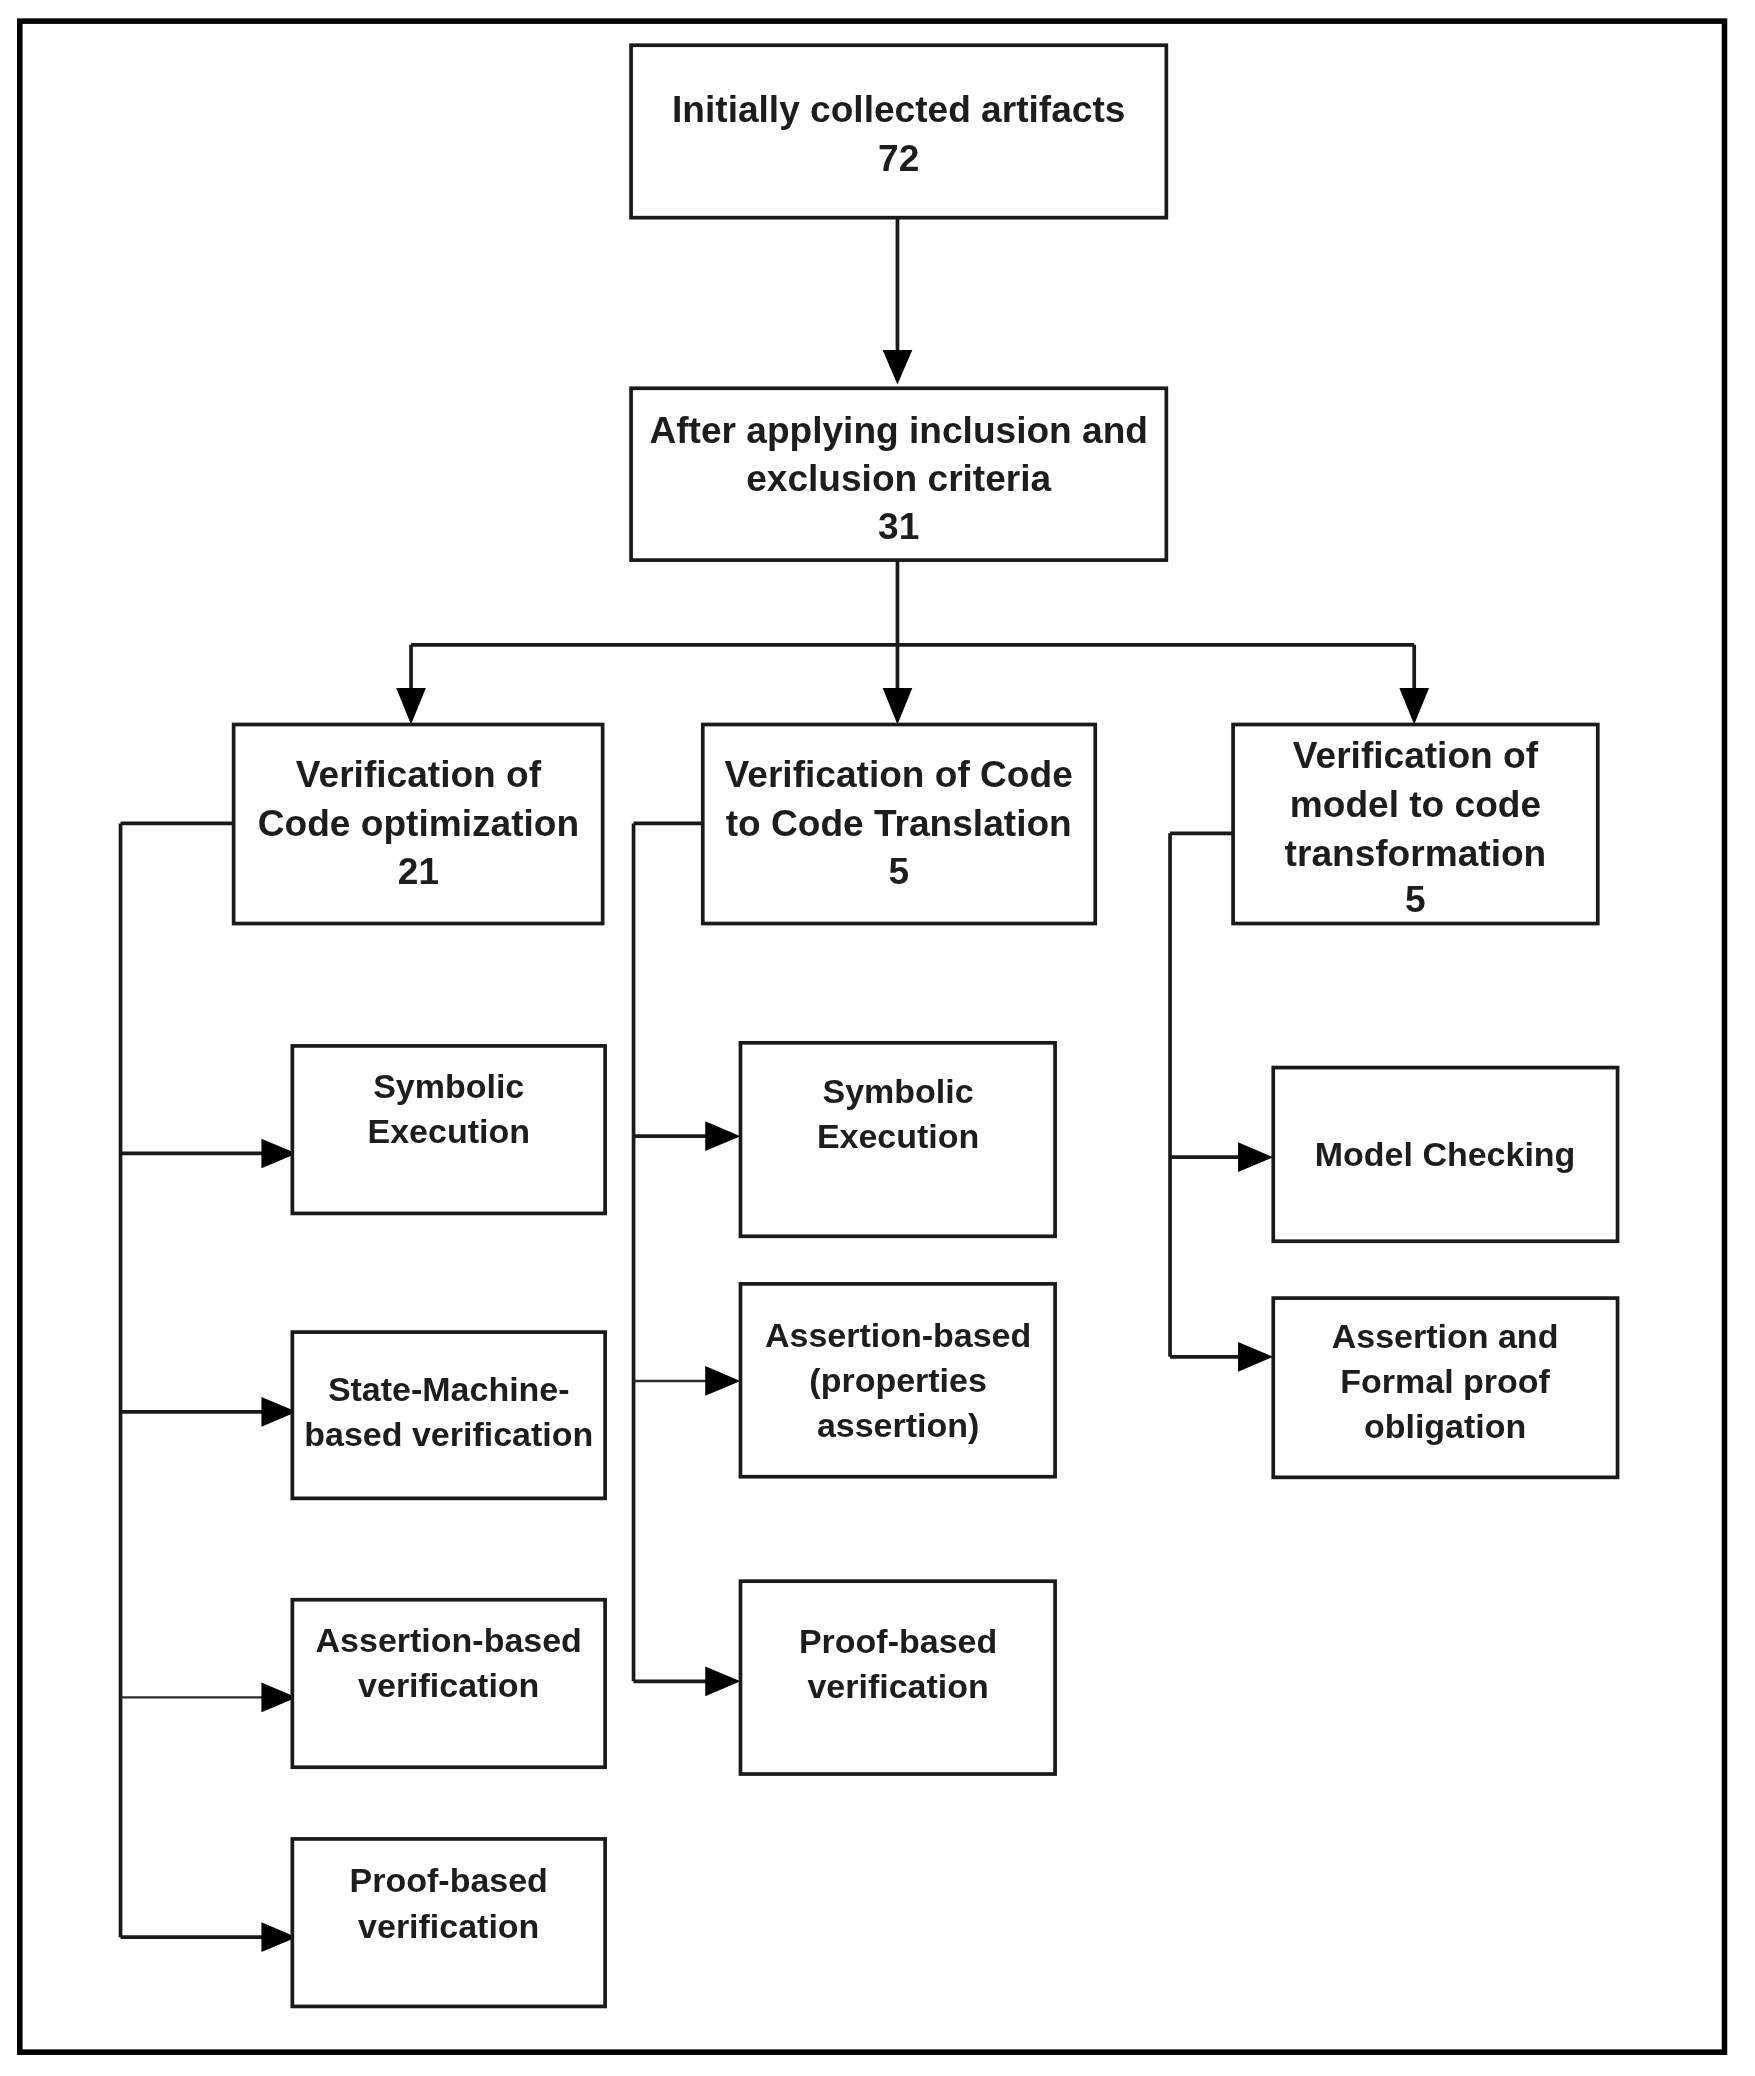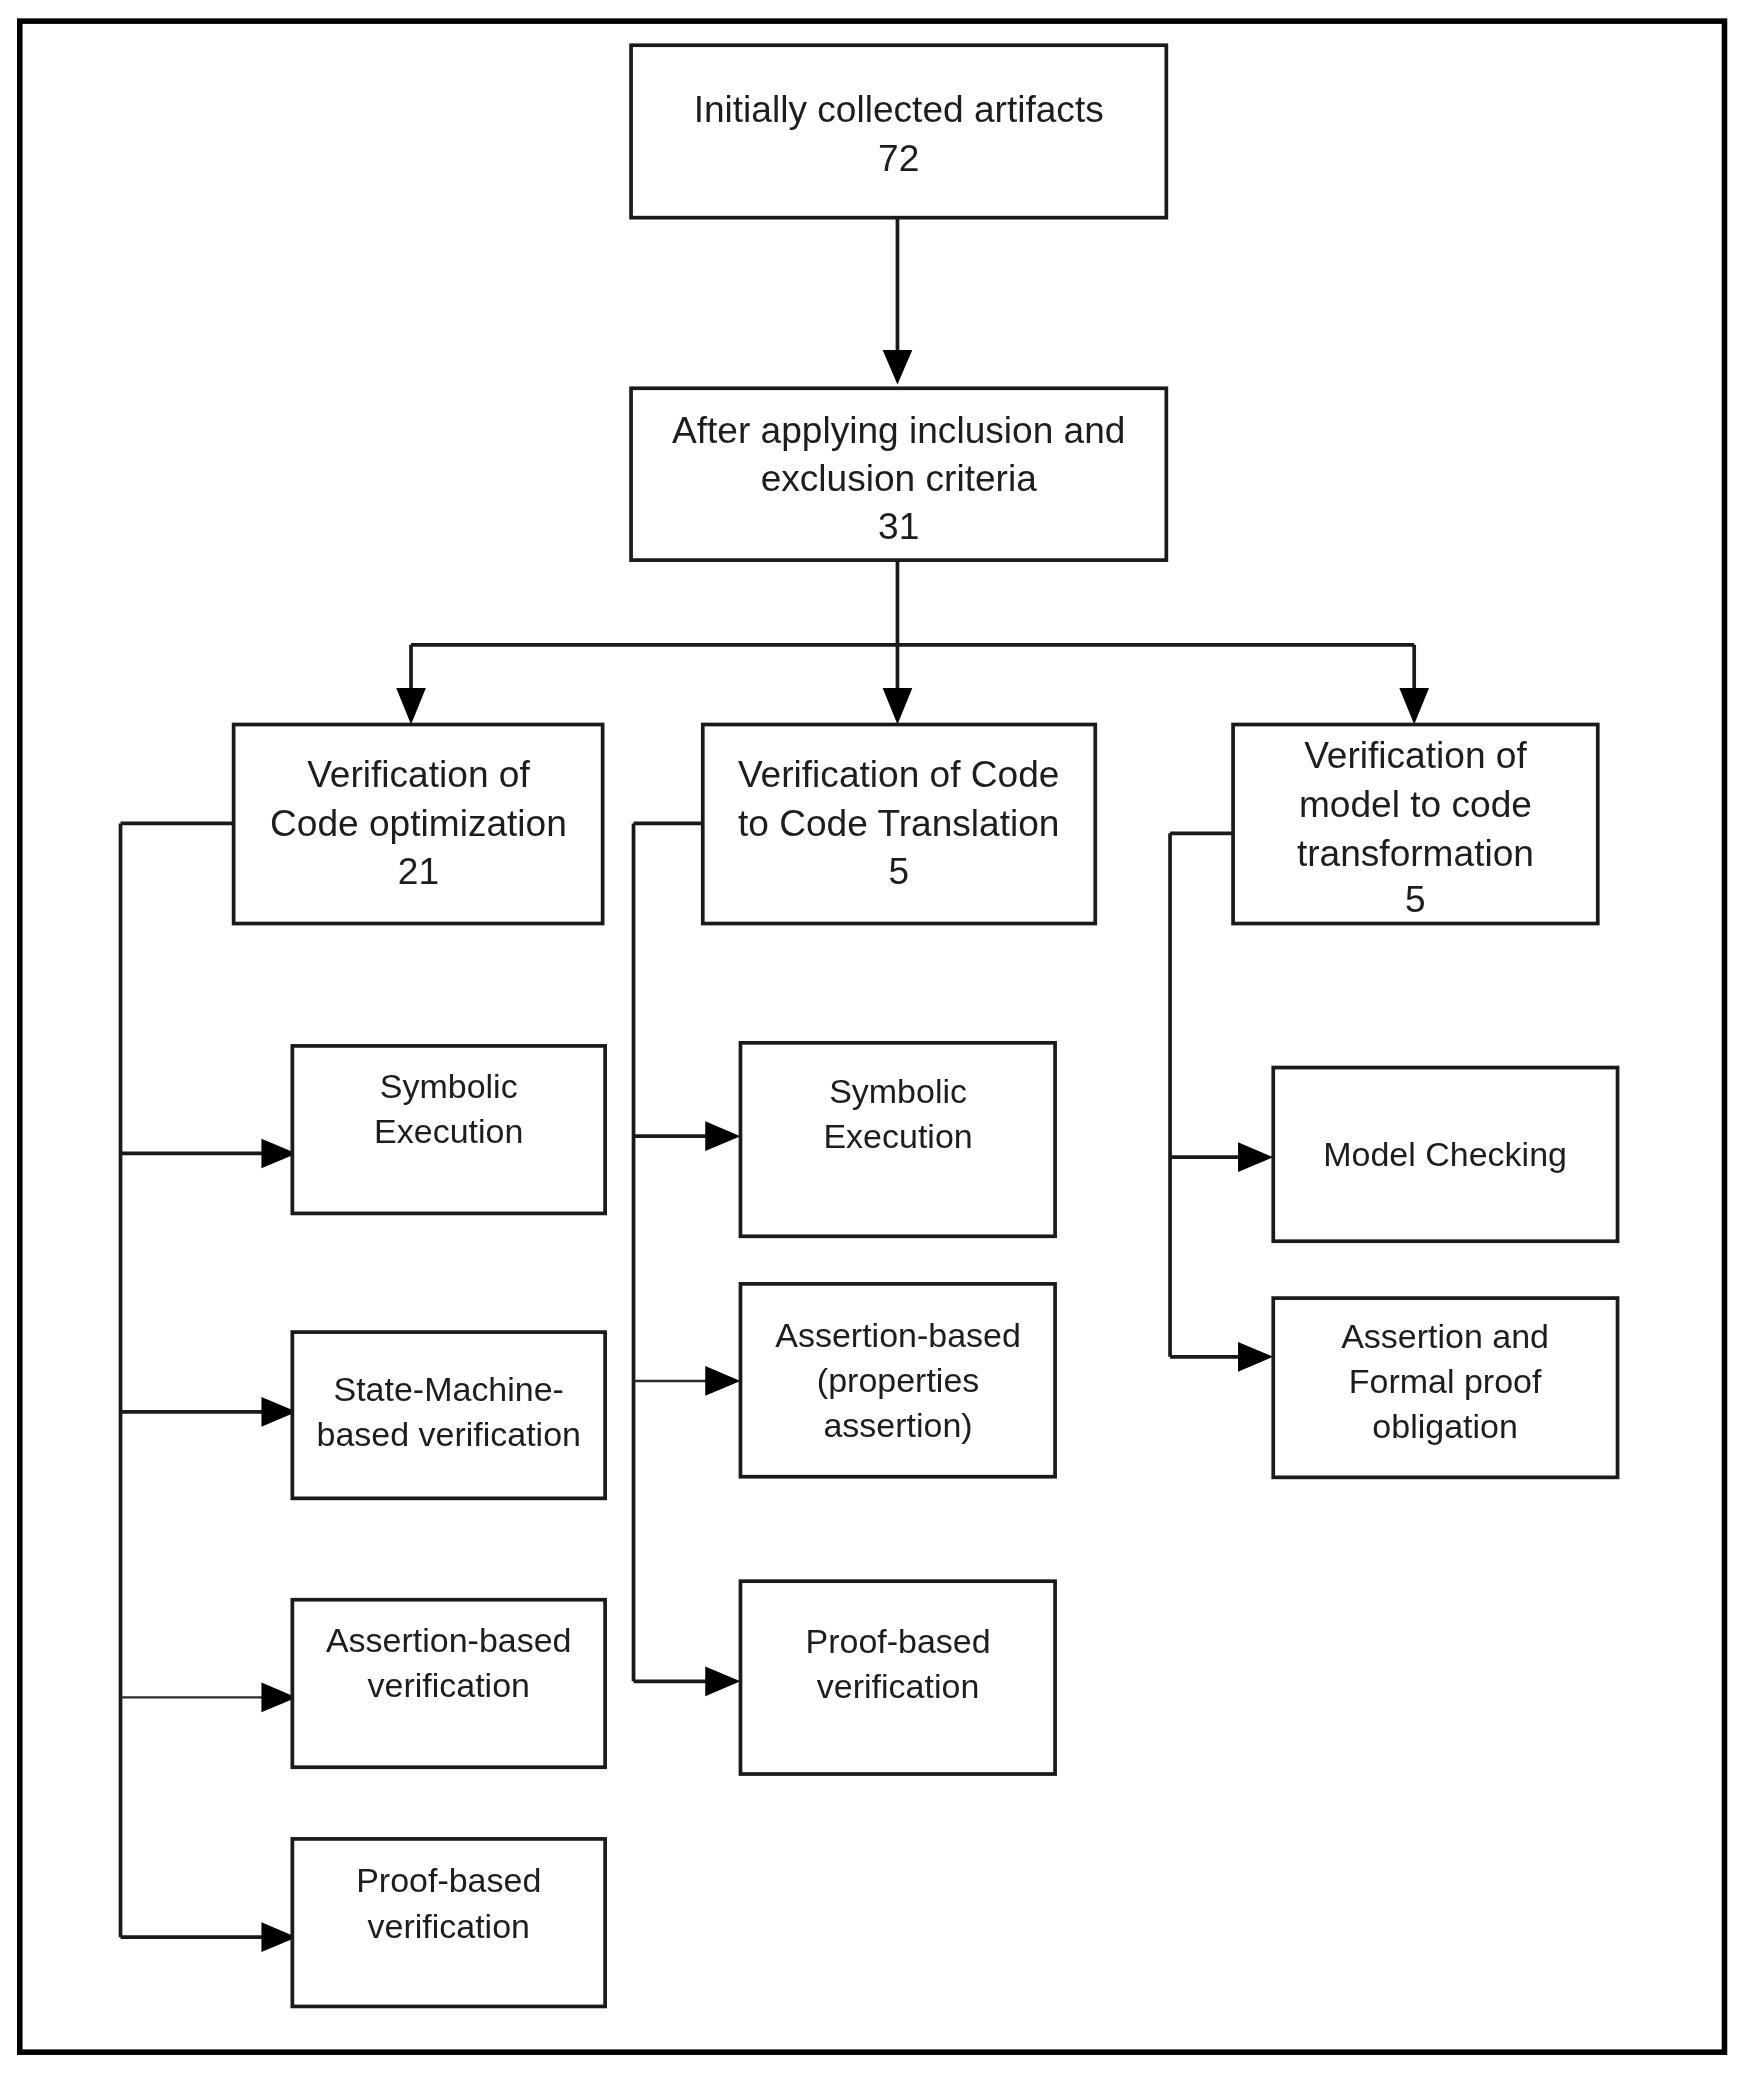--- a/index.html
+++ b/index.html
@@ -10,20 +10,21 @@
   body {
     width: 1756px;
     height: 2077px;
     font-family: "Liberation Sans", sans-serif;
   }
   #flowchart-root {
     position: relative;
     width: 1620px;
     height: 2077px;
     background: #ffffff;
+    font-weight: bold;
   }
   svg.diagram {
     display: block;
     width: 1756px;
     height: 2077px;
   }
   .node-box {
     fill: #ffffff;
     stroke: #1a1a1a;
     stroke-width: 6;

